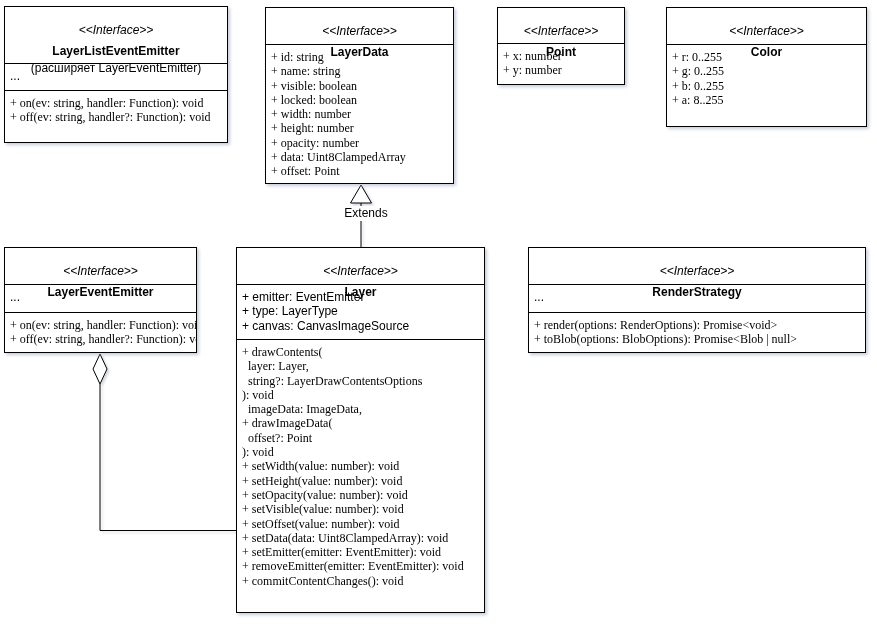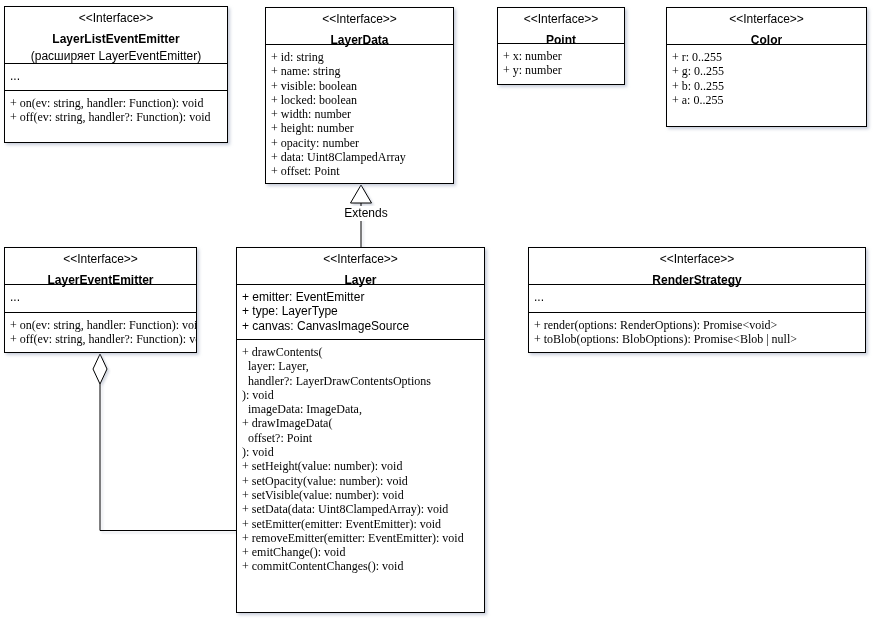--- a/index.html
+++ b/index.html
@@ -22,21 +22,21 @@
     display: flex;
     flex-direction: column;
     overflow: hidden;
   }
   .hdr {
     text-align: center;
     padding-top: 4px;
     flex: 0 0 auto;
     box-sizing: border-box;
   }
-  .stereo { line-height: 14px; }
+  .stereo { font-style: italic; line-height: 14px; margin-top: 12px; }
   .bname  { font-weight: bold; line-height: 15px; margin-top: 7px; }
   .subtitle { font-weight: normal; line-height: 15px; margin-top: 2px; }
   .sec {
     border-top: 1px solid #000;
     padding: 5px 0 0 5px;
     box-sizing: border-box;
     flex: 0 0 auto;
     overflow: hidden;
   }
   .sec:last-child { flex: 1 1 auto; font-family: Liberation Serif, serif; }
@@ -144,21 +144,21 @@
 
   <div class="uml-box" id="box-color">
     <div class="hdr">
       <div class="stereo">&lt;&lt;Interface&gt;&gt;</div>
       <div class="bname">Color</div>
     </div>
     <div class="sec">
         <div class="line">+ r: 0..255</div>
         <div class="line">+ g: 0..255</div>
         <div class="line">+ b: 0..255</div>
-        <div class="line">+ a: 0..255</div>
+        <div class="line">+ a: 8..255</div>
       </div>
   </div>
 
   <div class="uml-box" id="box-layereventemitter">
     <div class="hdr">
       <div class="stereo">&lt;&lt;Interface&gt;&gt;</div>
       <div class="bname">LayerEventEmitter</div>
     </div>
     <div class="sec sec-mid">
         <div class="line">...</div>
@@ -175,33 +175,34 @@
       <div class="bname">Layer</div>
     </div>
     <div class="sec sec-attrs">
         <div class="line">+ emitter: EventEmitter</div>
         <div class="line">+ type: LayerType</div>
         <div class="line">+ canvas: CanvasImageSource</div>
       </div>
     <div class="sec">
         <div class="line">+ drawContents(</div>
         <div class="line">  layer: Layer,</div>
-        <div class="line">  handler?: LayerDrawContentsOptions</div>
+        <div class="line">  string?: LayerDrawContentsOptions</div>
         <div class="line">): void</div>
         <div class="line">  imageData: ImageData,</div>
         <div class="line">+ drawImageData(</div>
         <div class="line">  offset?: Point</div>
         <div class="line">): void</div>
+        <div class="line">+ setWidth(value: number): void</div>
         <div class="line">+ setHeight(value: number): void</div>
         <div class="line">+ setOpacity(value: number): void</div>
         <div class="line">+ setVisible(value: number): void</div>
+        <div class="line">+ setOffset(value: number): void</div>
         <div class="line">+ setData(data: Uint8ClampedArray): void</div>
         <div class="line">+ setEmitter(emitter: EventEmitter): void</div>
         <div class="line">+ removeEmitter(emitter: EventEmitter): void</div>
-        <div class="line">+ emitChange(): void</div>
         <div class="line">+ commitContentChanges(): void</div>
       </div>
   </div>
 
   <div class="uml-box" id="box-renderstrategy">
     <div class="hdr">
       <div class="stereo">&lt;&lt;Interface&gt;&gt;</div>
       <div class="bname">RenderStrategy</div>
     </div>
     <div class="sec sec-mid">

